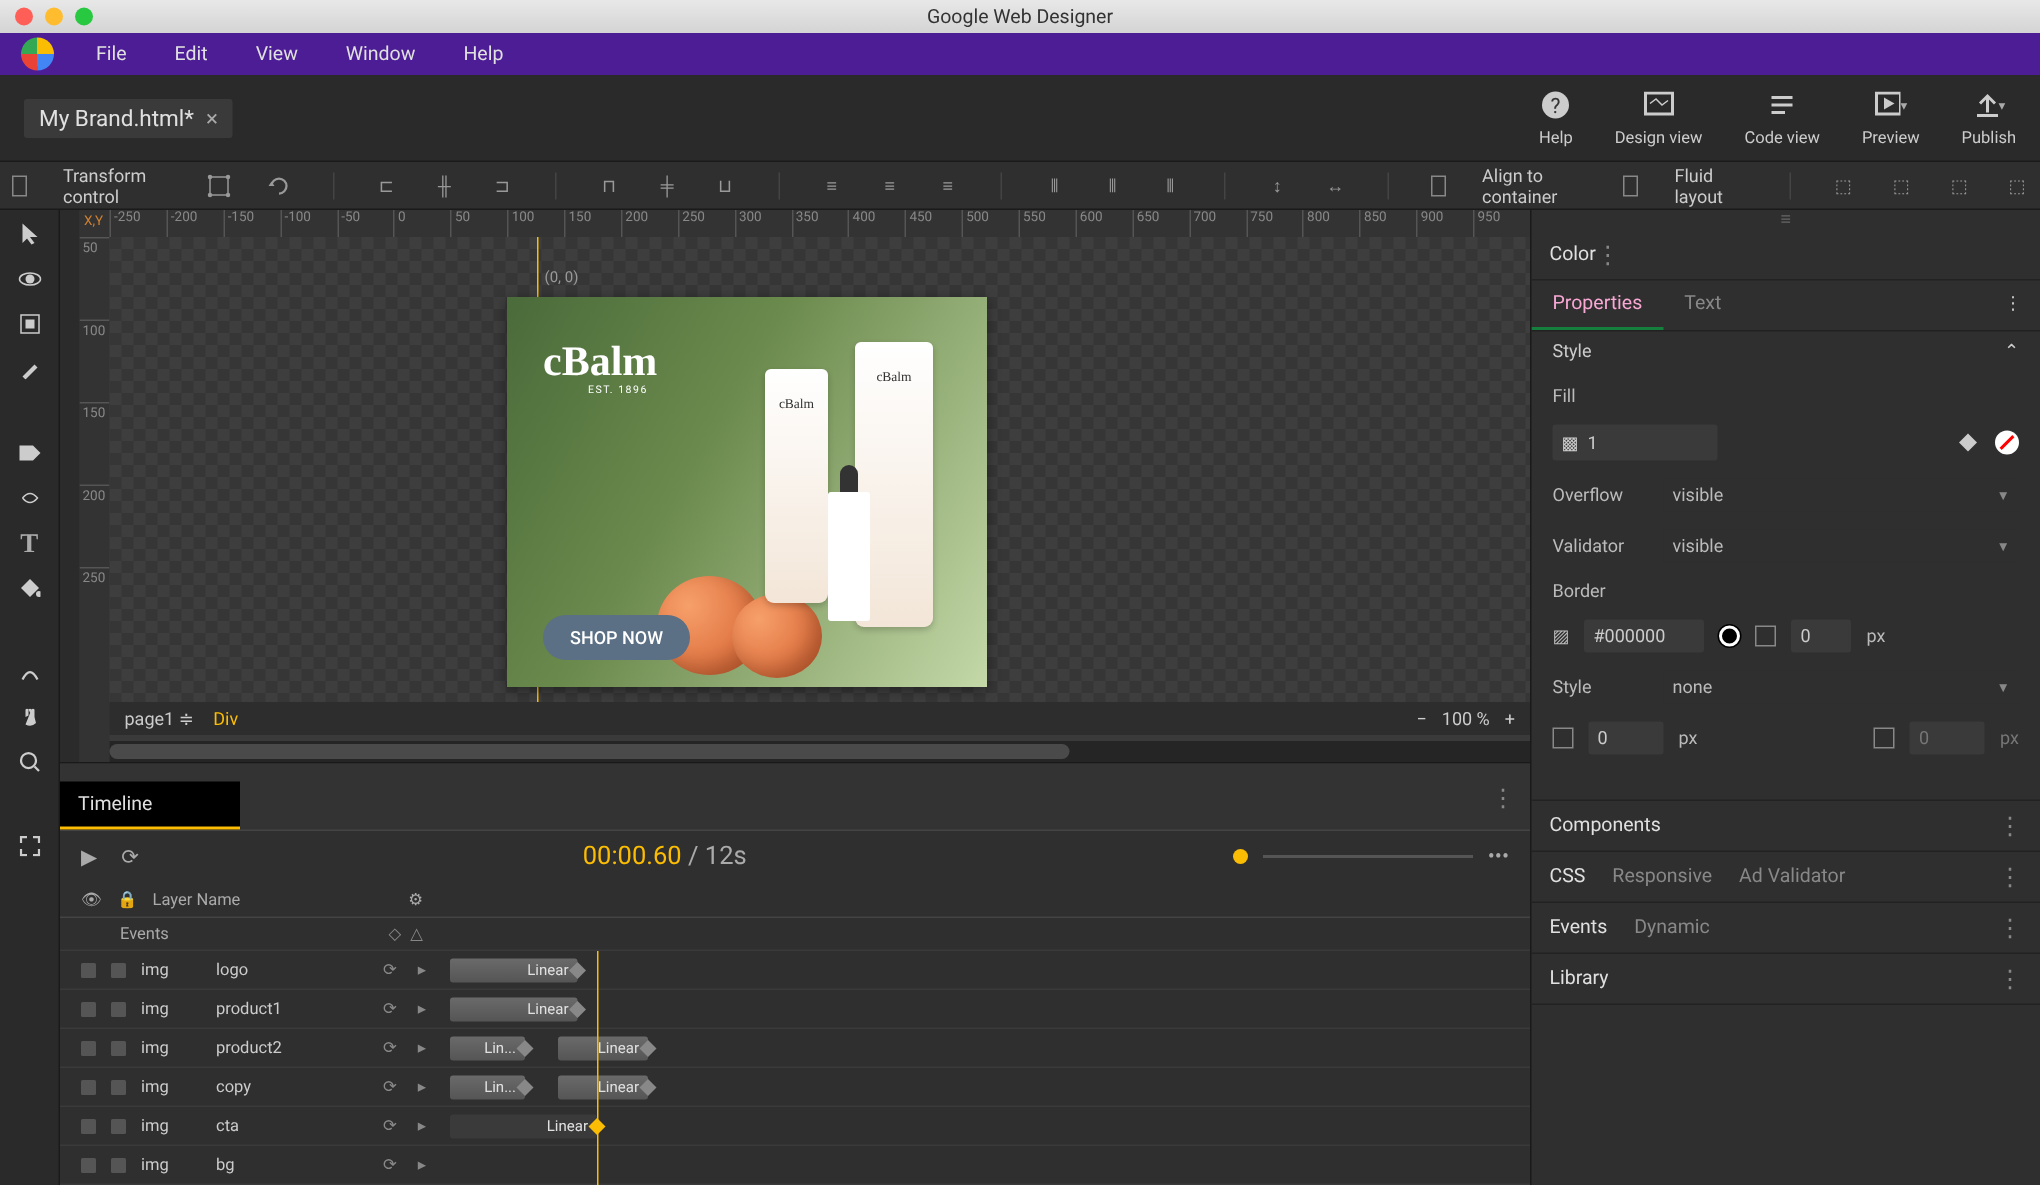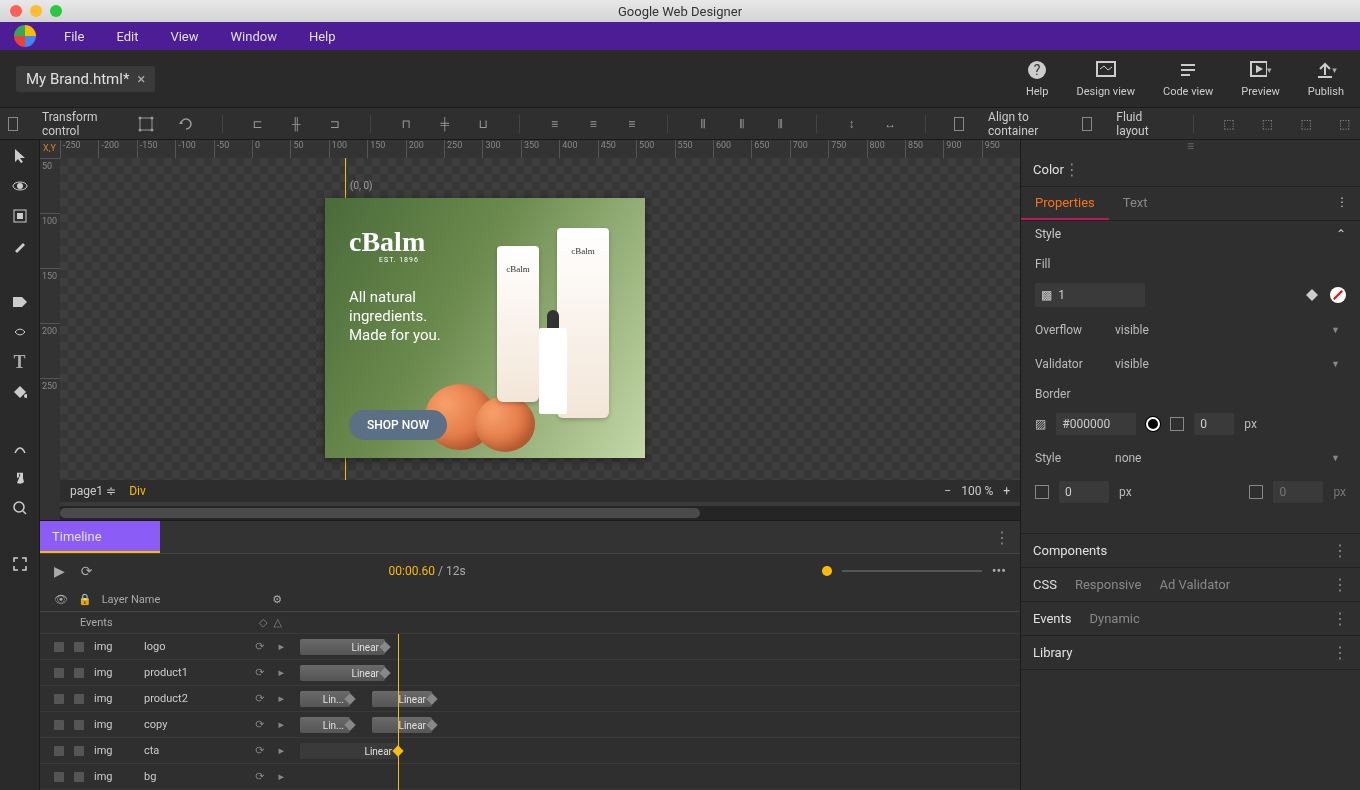--- a/index.html
+++ b/index.html
@@ -21,21 +21,21 @@
 .toolbar { height:32px; background:#2f2f2f; display:flex; align-items:center; padding:0 8px; gap:24px; border-bottom:1px solid #1a1a1a; }
 .toolbar .chk { width:14px; height:14px; border:1px solid #888; }
 .toolbar .lbl { color:#ccc; font-size:12px; margin-right:8px; }
 .toolbar .ticon { width:22px; height:22px; display:flex; align-items:center; justify-content:center; color:#999; cursor:pointer; }
 .toolbar .sep { width:1px; height:18px; background:#444; margin:0 4px; }
 .main { display:flex; height:calc(790px - 22px - 28px - 58px - 32px); }
 .lefttools { width:40px; background:#2a2a2a; display:flex; flex-direction:column; align-items:center; padding-top:6px; gap:10px; border-right:1px solid #1a1a1a; }
 .lefttools .lt { width:20px; height:20px; display:flex; align-items:center; justify-content:center; color:#aaa; cursor:pointer; }
 .lefttools .gap { height:16px; }
 .center { flex:1; display:flex; flex-direction:column; min-width:0; }
-.canvasWrap { flex:1; position:relative; background:#3a3a3a; overflow:hidden; }
+.canvasWrap { flex:1; position:relative; background:#3a3a3a; overflow:hidden;margin-left:13px; }
 .ruler-h { position:absolute; top:0; left:20px; right:0; height:18px; background:#333; display:flex; font-size:9px; color:#888; }
 .ruler-h div { width:55px; border-left:1px solid #555; padding-left:2px; }
 .ruler-v { position:absolute; top:18px; left:0; width:20px; bottom:0; background:#333; }
 .ruler-v div { height:55px; border-top:1px solid #555; font-size:9px; color:#888; padding:2px; }
 .origin { position:absolute; top:0; left:0; width:20px; height:18px; background:#333; color:#d08030; font-size:9px; padding:3px; }
 .stage { position:absolute; top:18px; left:20px; right:0; bottom:40px;
   background-image:linear-gradient(45deg,#3e3e3e 25%,transparent 25%),linear-gradient(-45deg,#3e3e3e 25%,transparent 25%),linear-gradient(45deg,transparent 75%,#3e3e3e 75%),linear-gradient(-45deg,transparent 75%,#3e3e3e 75%);
   background-size:16px 16px; background-position:0 0,0 8px,8px -8px,-8px 0; background-color:#363636; }
 .coords { position:absolute; top:22px; left:290px; color:#999; font-size:10px; }
 .ad { position:absolute; top:40px; left:265px; width:320px; height:260px; background:linear-gradient(120deg,#4a6b3a,#6b8a4d 40%,#c4d8a8); overflow:hidden; box-shadow:0 2px 8px rgba(0,0,0,.4); }
@@ -52,26 +52,26 @@
 .ad .plabel { font-family:serif; font-size:9px; color:#333; text-align:center; padding-top:18px; }
 .ad .cta { position:absolute; bottom:18px; left:24px; background:#5b6f85; color:#fff; padding:8px 18px; border-radius:16px; font-size:12px; font-weight:500; }
 .playhead { position:absolute; top:0; left:285px; width:1px; height:100%; background:#fbbc04; }
 .scrollarea { position:absolute; bottom:18px; left:20px; right:0; height:22px; background:#2d2d2d; display:flex; align-items:center; justify-content:space-between; padding:0 10px; }
 .scrollarea .crumb { color:#ccc; font-size:12px; }
 .scrollarea .crumb .y { color:#fbbc04; margin-left:10px; }
 .scrollarea .zoom { color:#ccc; font-size:12px; display:flex; gap:10px; align-items:center; }
 .hscroll { position:absolute; bottom:0; left:20px; right:0; height:14px; background:#252525; }
 .hscroll .thumb { position:absolute; left:0; width:640px; height:10px; top:2px; background:#4a4a4a; border-radius:5px; }
 .timeline { background:#2f2f2f; border-top:1px solid #1a1a1a; }
-.tlHeader { height:30px; background:#8b5cf6; display:flex; align-items:center; justify-content:space-between; padding:0 12px; border-bottom:2px solid #fbbc04; width:96px; color:#e0e0e0; font-size:13px; box-sizing:content-box; }
+.tlHeader { height:30px; background:#000000; display:flex; align-items:center; justify-content:space-between; padding:0 12px; border-bottom:2px solid #fbbc04; width:96px; color:#e0e0e0; font-size:13px; box-sizing:content-box;margin-top:12px; }
 .tlHeaderRow { display:flex; align-items:center; background:#333; border-bottom:1px solid #444; }
 .tlHeaderRow .dots { margin-left:auto; padding-right:10px; color:#888; cursor:pointer; font-size:16px; }
 .tlControls { height:34px; display:flex; align-items:center; padding:0 14px; gap:16px; }
 .tlControls .play { color:#aaa; cursor:pointer; font-size:14px; }
-.tlControls .tc { color:#fbbc04; font-size:12px; margin-left:280px; }
+.tlControls .tc { color:#fbbc04; font-size:17px; margin-left:280px; }
 .tlControls .tc .grey { color:#aaa; }
 .tlControls .sliderArea { margin-left:auto; display:flex; align-items:center; gap:10px; }
 .tlControls .dot { width:10px; height:10px; background:#fbbc04; border-radius:50%; }
 .tlControls .line { width:140px; height:2px; background:#555; }
 .tlRuler { height:24px; display:flex; border-bottom:1px solid #444; }
 .tlRuler .layerCol { width:250px; display:flex; align-items:center; padding-left:14px; gap:10px; color:#aaa; font-size:11px; }
 .tlRuler .layerCol .gear { margin-left:auto; margin-right:8px; }
 .tlRuler .timeCol { flex:1; display:flex; position:relative; }
 .tlRuler .tick { width:85px; color:#888; font-size:11px; padding-top:4px; }
 .tlEvents { height:22px; display:flex; align-items:center; border-bottom:1px solid #3a3a3a; }
@@ -91,21 +91,21 @@
 .tlPlayhead { position:absolute; top:0; bottom:0; width:1px; background:#fbbc04; }
 .tlPlayhead .hd { position:absolute; top:-8px; left:-5px; width:11px; height:11px; background:#fbbc04; transform:rotate(45deg); }
 .tlTracks { position:relative; }
 .rightPanel { width:340px; background:#2f2f2f; border-left:1px solid #1a1a1a; overflow-y:auto; }
 .grip { height:12px; display:flex; align-items:center; justify-content:center; color:#666; }
 .section { border-bottom:1px solid #222; }
 .secHead { height:34px; display:flex; align-items:center; padding:0 12px; color:#e0e0e0; font-size:13px; cursor:pointer; }
 .secHead .dots { color:#888; font-size:16px; }
 .tabRow { display:flex; border-bottom:1px solid #222; }
 .tabRow .tab { padding:8px 14px; color:#888; font-size:13px; cursor:pointer; }
-.tabRow .tab.active { color:#f97316; border-bottom:2px solid #be185d; }
+.tabRow .tab.active { color:#f9a8d4; border-bottom:2px solid #15803d; }
 .propBody { padding:10px 14px 18px; }
 .propRow { display:flex; align-items:center; gap:10px; margin-bottom:12px; font-size:12px; color:#bbb; }
 .subHead { display:flex; justify-content:space-between; align-items:center; padding:6px 14px; font-size:12px; color:#ccc; cursor:pointer; }
 .field { background:#3a3a3a; border:none; color:#ccc; padding:4px 6px; font-size:12px; border-radius:2px; }
 .fillBox { width:110px; height:24px; display:flex; align-items:center; gap:6px; }
 .paint { width:16px; height:16px; display:flex; align-items:center; justify-content:center; }
 .noColor { width:16px; height:16px; border-radius:50%; background:#fff; position:relative; }
 .noColor:after { content:''; position:absolute; left:2px; right:2px; top:7px; height:2px; background:red; transform:rotate(-45deg); }
 .sel { display:flex; align-items:center; justify-content:space-between; background:#2f2f2f; flex:1; padding:4px 6px; cursor:pointer; }
 .sel .caret { color:#888; font-size:9px; }
@@ -346,23 +346,20 @@
           <div>150</div>
           <div>200</div>
           <div>250</div>
         </div>
       <div class="stage">
         <div class="coords">(0, 0)</div>
         <div class="playhead"></div>
         <div class="ad">
           <div class="adLogo">cBalm</div>
           <div class="est">EST. 1896</div>
-          <div class="copy" style="white-space:pre-line;">All natural
-ingredients.
-Made for you.</div>
           <div class="peach"></div>
           <div class="peach peach2"></div>
           <div class="tube t1">
               <div class="plabel">cBalm</div>
             </div>
           <div class="tube t2">
               <div class="plabel">cBalm</div>
             </div>
           <div class="dropper"></div>
           <div class="cta">SHOP NOW</div>

